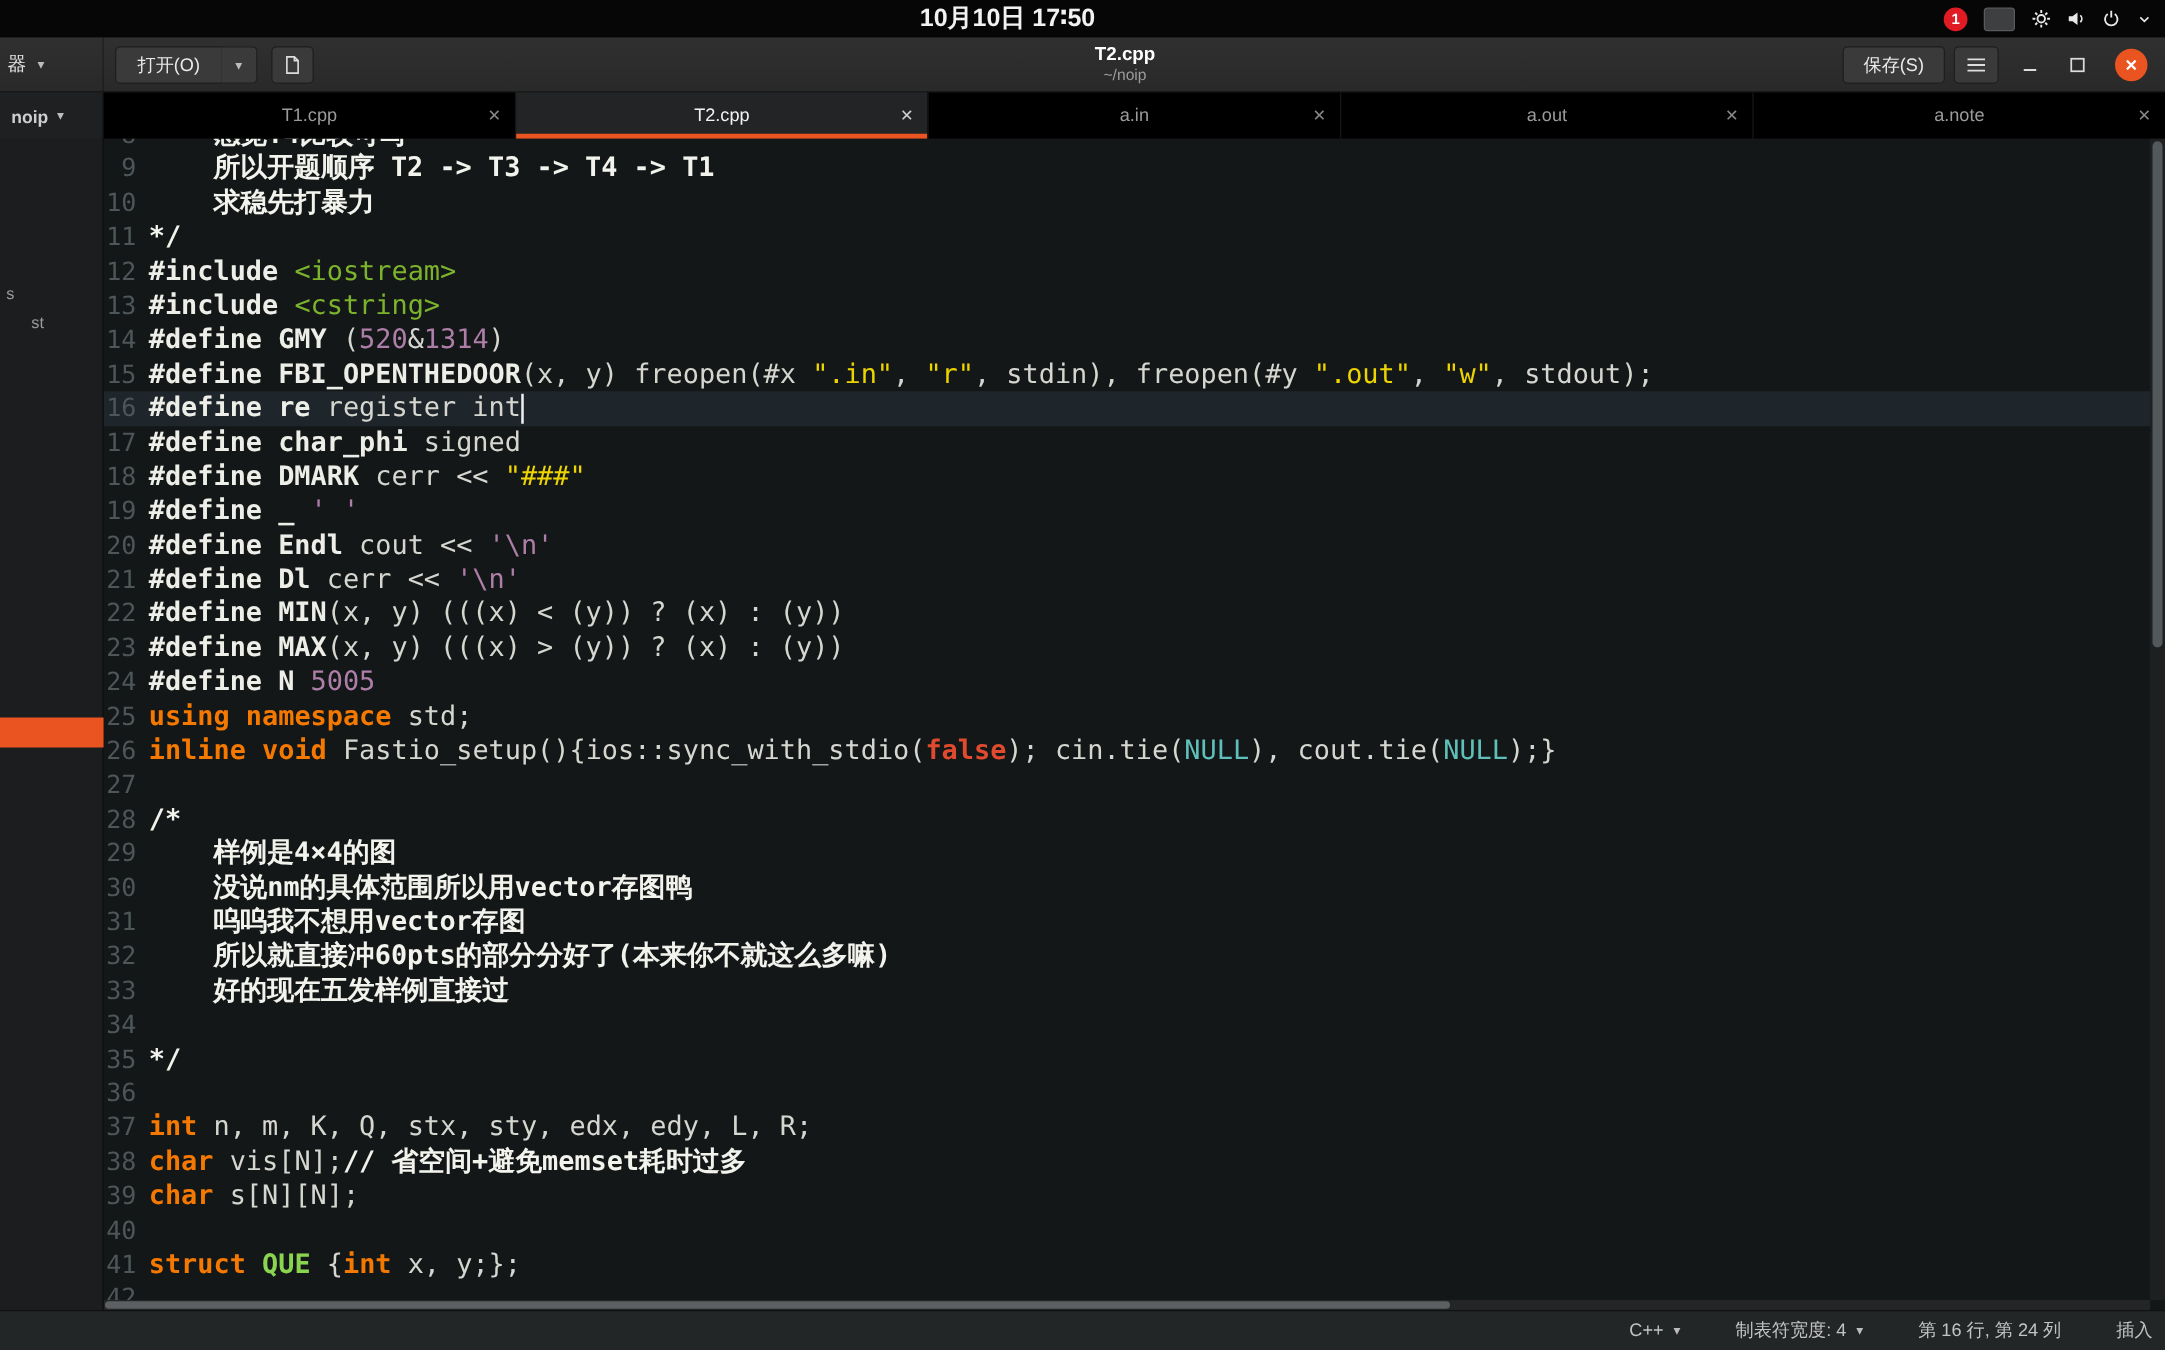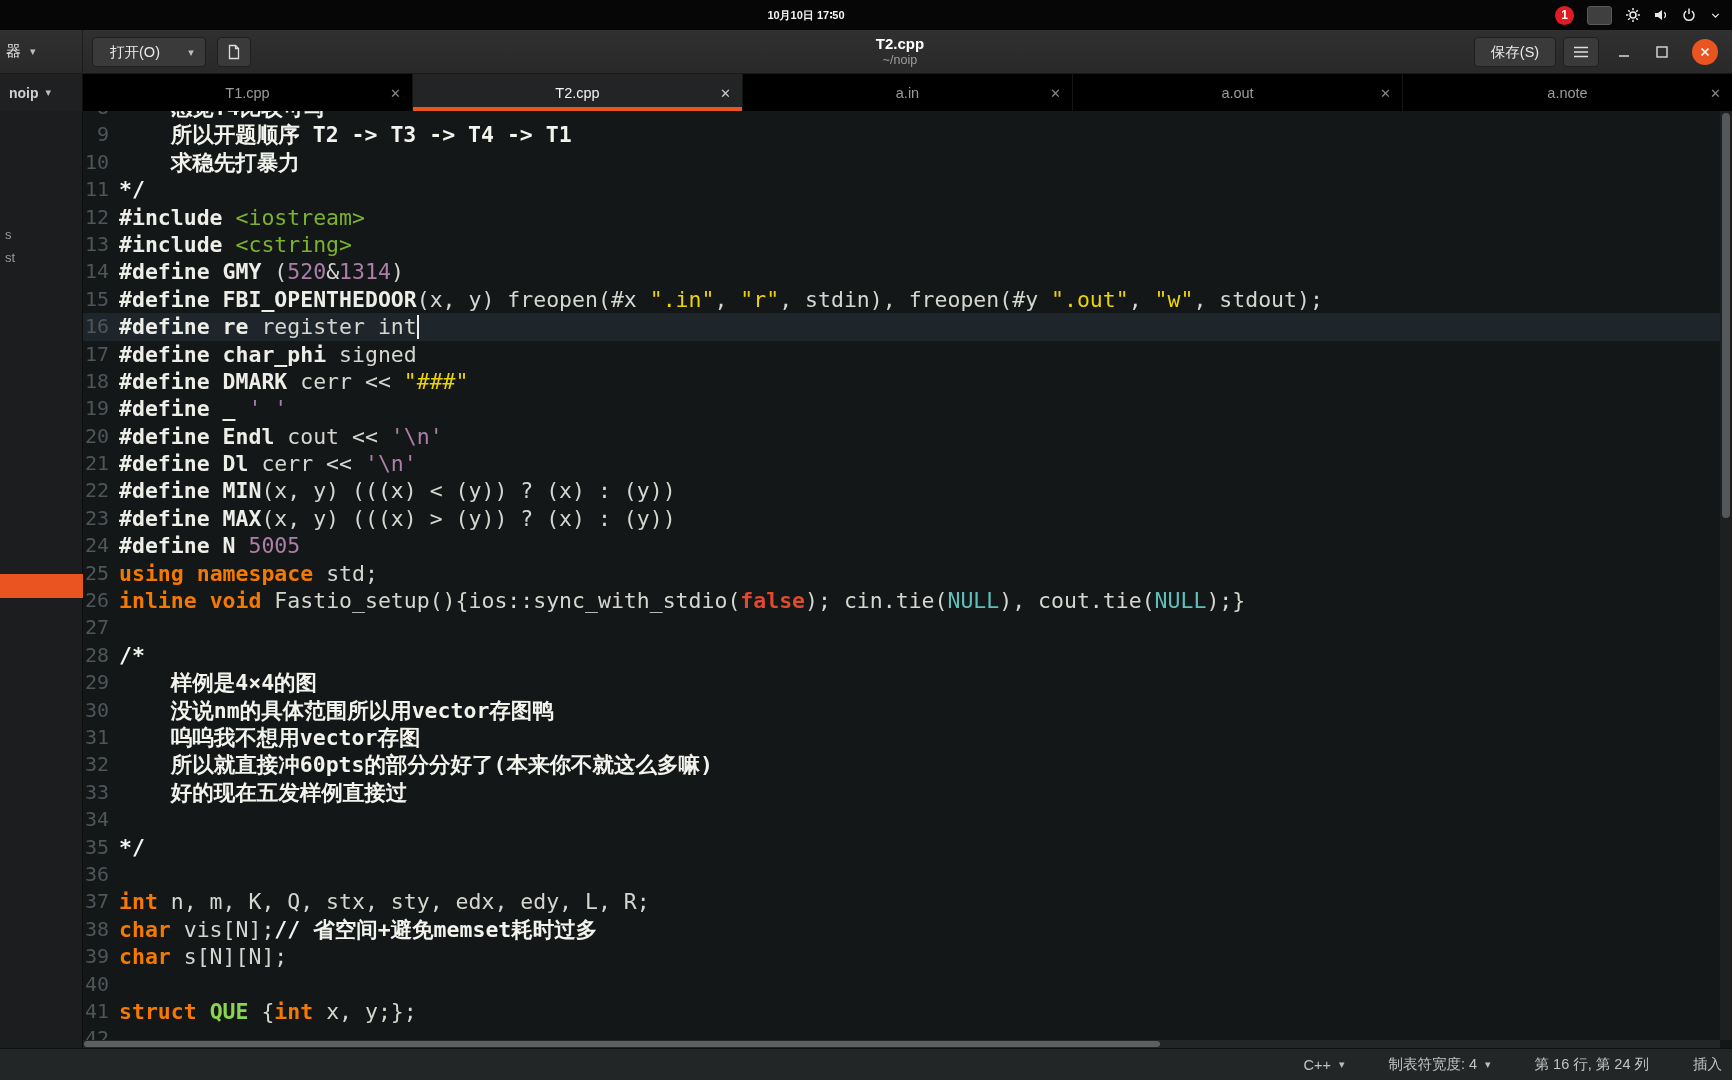--- a/index.html
+++ b/index.html
@@ -2,21 +2,21 @@
 <html style="--c-accent: #e95420; --c-close-button: #e95420; --c-editor-background: #141718; --c-current-line: #1f262b; --c-default-text: #d6d6d0; --c-comment: #f3f3ee; --c-preprocessor: #eeeee8; --c-header-name: #7cb32d; --c-string: #edd400; --c-number-char: #ad7fa8; --c-keyword: #f57900; --c-boolean: #e04a2e; --c-null-constant: #5fc0ba; --c-type-name: #8bd450;"><head>
 <meta charset="utf-8">
 <style>
   html,body{margin:0;padding:0;background:#000;}
   .screen{position:relative;width:1732px;height:1080px;overflow:hidden;
           font-family:"Liberation Sans","DejaVu Sans",sans-serif;background:#141718;}
 
   
   .sysbar{position:absolute;left:0;top:0;width:1732px;height:30px;background:#060606;}
   .clock{position:absolute;left:700px;top:0;width:212px;height:30px;line-height:30px;
-         text-align:center;color:#f2f2f2;font-size:11px;font-weight:600;}
+         text-align:center;color:#f2f2f2;font-size:20px;font-weight:600;}
   .sys-right{position:absolute;right:10px;top:0;height:30px;display:flex;align-items:center;gap:13px;}
   .badge{width:19px;height:19px;border-radius:50%;background:#e01b24;color:#fff;font-size:12px;
          font-weight:bold;display:flex;align-items:center;justify-content:center;}
   .kbd-ind{width:23px;height:17px;border-radius:3px;background:#3d3f41;border:1px solid #5a5a5a;}
   .trayicons{display:flex;align-items:center;gap:12px;}
   .trayicons svg{display:block;}
 
   
   .titlebar{position:absolute;left:0;top:30px;width:1732px;height:44px;
             background:linear-gradient(#303030,#292929);border-bottom:1px solid #191919;box-sizing:border-box;}
@@ -54,21 +54,21 @@
                      background:var(--c-accent,#e95420);}
   .tab-close{position:absolute;right:11px;top:50%;transform:translateY(-50%);
              color:#868686;font-size:13px;}
   .tab.active .tab-close{color:#cccccc;}
 
   
   .sidepanel{position:absolute;left:0;top:111px;width:83px;height:937px;background:#1b1d1e;
              border-right:1px solid #0c0d0d;box-sizing:border-box;}
   .sp-item{position:absolute;left:5px;color:#9a9a9a;font-size:13px;}
   .sp-item:nth-child(1){top:116px;}
-  .sp-item:nth-child(2){top:139px;}
+  .sp-item:nth-child(2){top:139px;margin-left:20px;}
   .sp-orange{position:absolute;left:0;top:463px;width:83px;height:24px;background:var(--c-accent,#e95420);}
 
   
   .editor{position:absolute;left:83px;top:111px;width:1649px;height:937px;
           background:var(--c-editor-background,#141718);overflow:hidden;}
   #code{position:absolute;left:0;top:-17px;right:12px;}
   .row{display:flex;height:27.4px;line-height:27.4px;white-space:pre;
        font-family:"DejaVu Sans Mono",monospace;font-size:21.5px;}
   .row.current{background:var(--c-current-line,#1f262b);}
   .ln{flex:none;width:26px;text-align:right;color:#4e5659;font-size:20px;}

